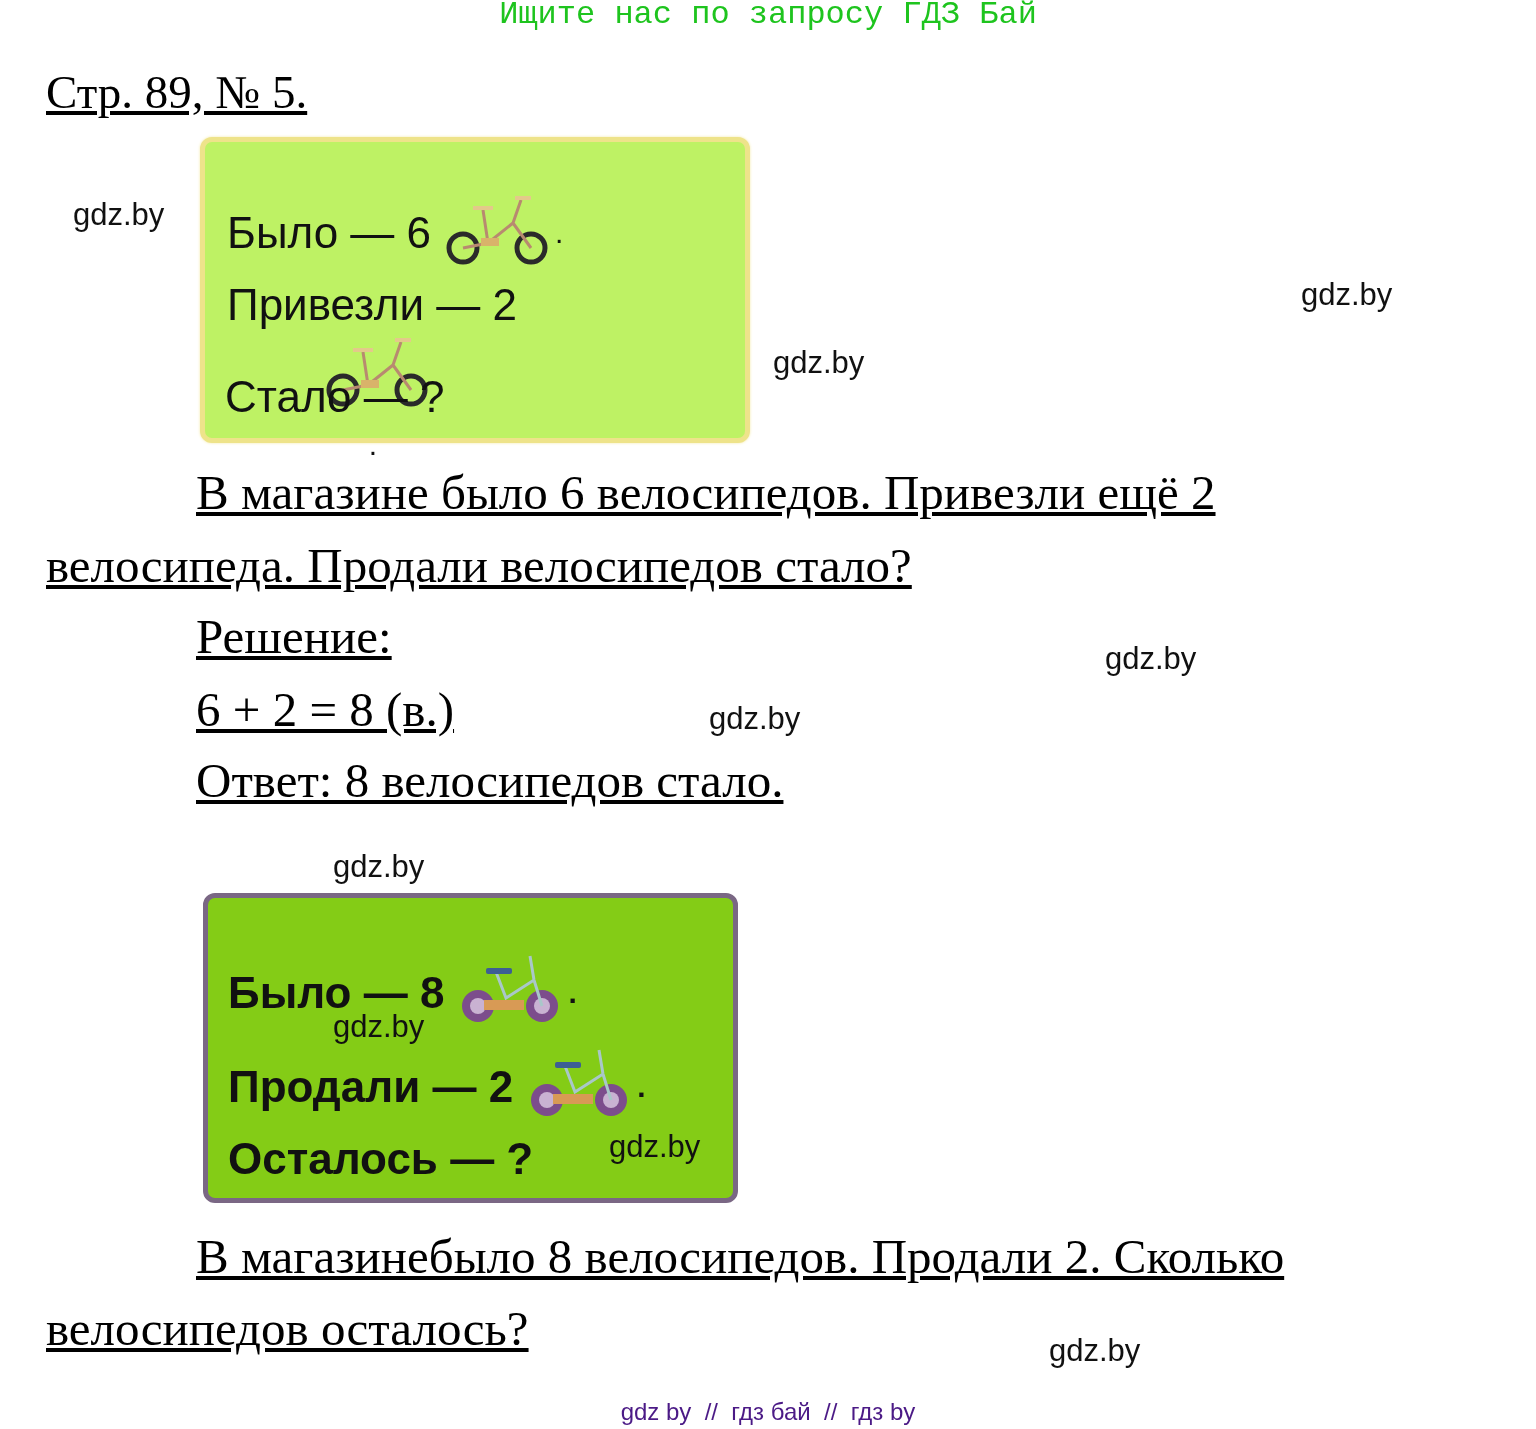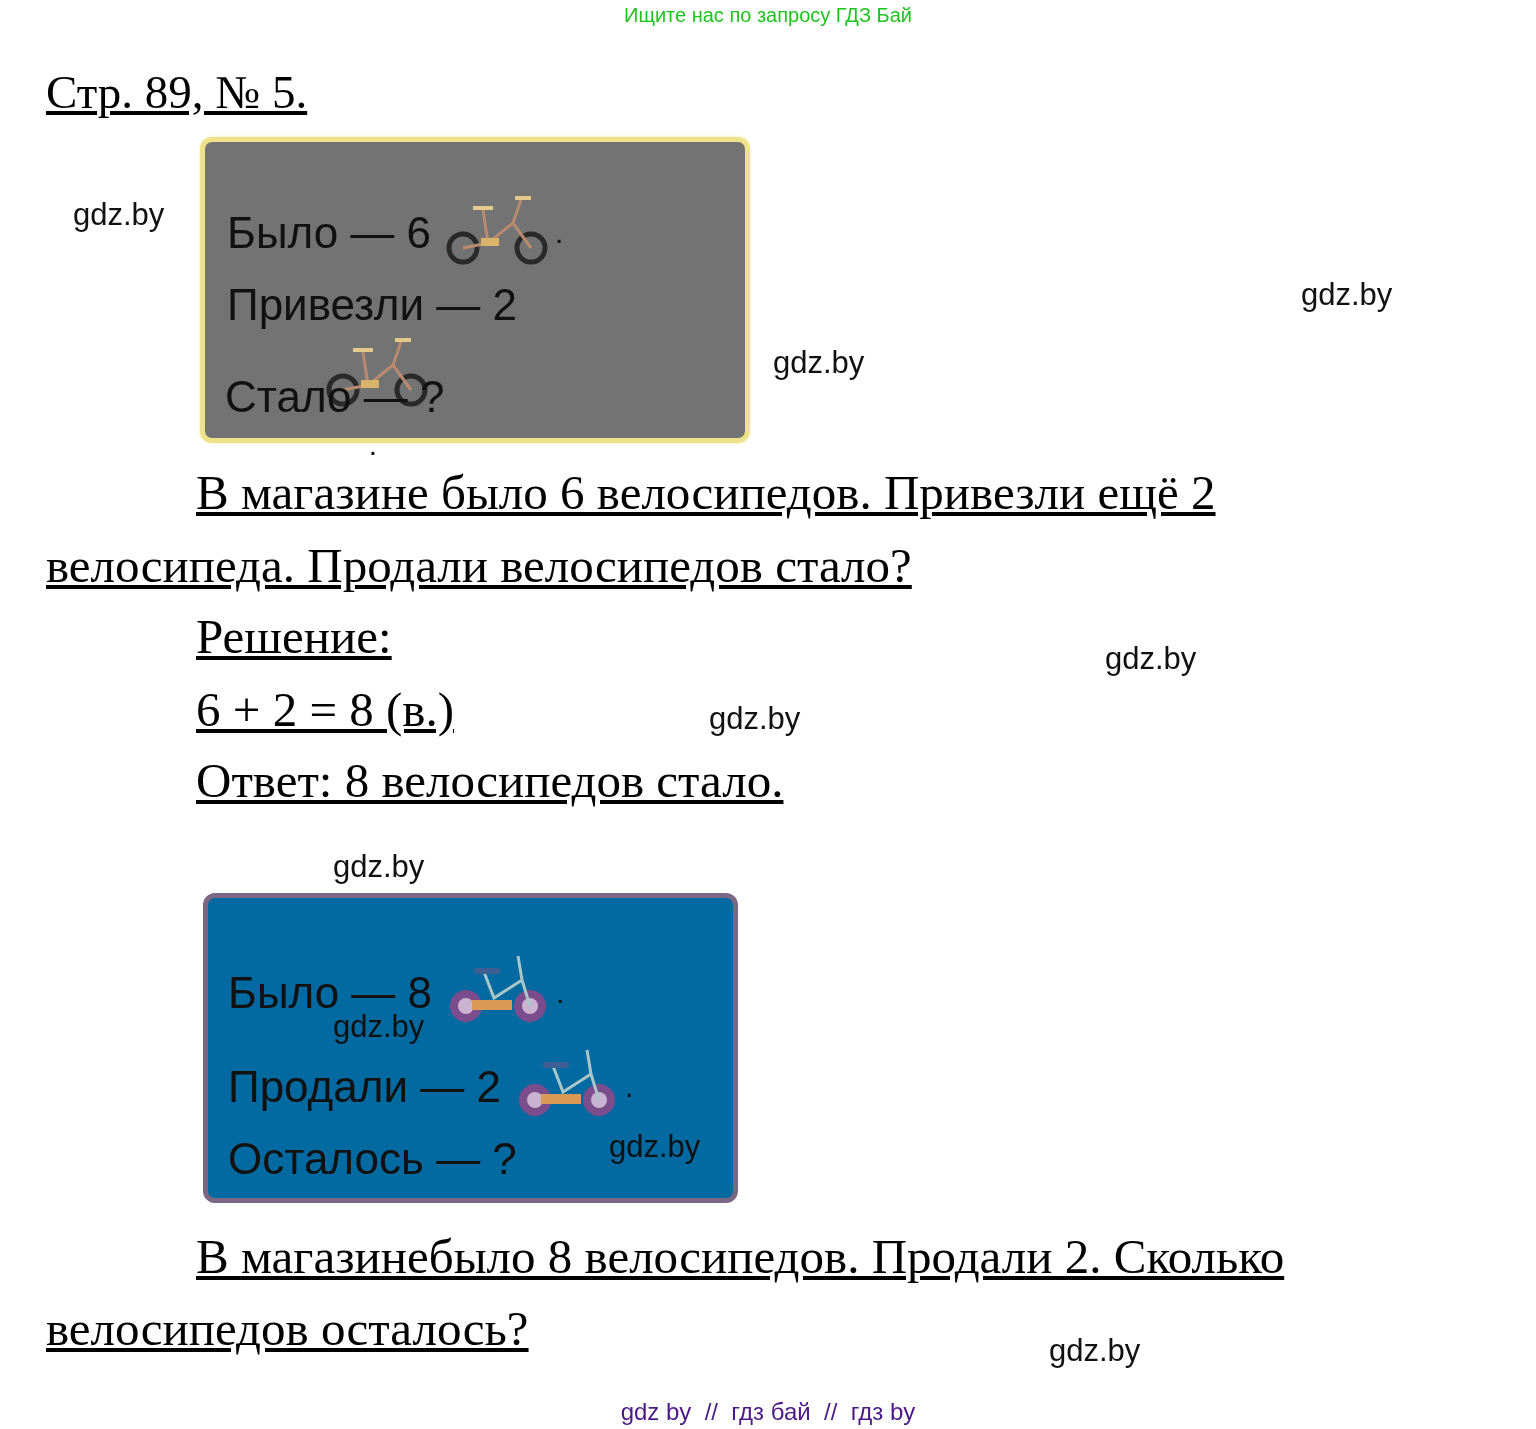--- a/index.html
+++ b/index.html
@@ -1,24 +1,24 @@
 <!DOCTYPE html>
 <html><head>
   <meta charset="utf-8">
   <style>
     html, body { margin: 0; padding: 0; background: #ffffff; }
     body { width: 1536px; height: 1429px; position: relative; overflow: hidden; }
     .abs { position: absolute; }
-    .banner { left: 0; width: 1536px; top: 0; text-align: center; font-family: Liberation Sans, sans-serif; font-size: 20px; color: #1ec41e; line-height: 30px; }
+    .banner { left: 0; width: 1536px; top: 0; text-align: center; font-family: Liberation Mono, monospace; font-size: 32px; color: #1ec41e; line-height: 30px; }
     .serif { font-family: "Liberation Serif", serif; color: #000; text-decoration: underline; }
     .heading { left: 46px; top: 62px; font-size: 47px; line-height: 60px; }
     .wm { font-family: "Liberation Sans", sans-serif; font-size: 31px; color: #111; line-height: 30px; margin-left: 7px; }
-    .card { box-sizing: border-box; border-radius: 12px; background: #737373; }
+    .card { box-sizing: border-box; border-radius: 12px; background: #bef264; }
     .card.yellow { left: 200px; top: 137px; width: 550px; height: 306px; border: 5px solid #eee38a; box-shadow: 0 0 3px #f4eaa8; }
-    .card.purple { left: 203px; top: 893px; width: 535px; height: 310px; border: 5px solid #7a6784; background: #0369a1; }
+    .card.purple { left: 203px; top: 893px; width: 535px; height: 310px; border: 5px solid #7a6784; background: #84cc16; font-weight: bold; }
     .card-line { position: absolute; font-family: "Liberation Sans", sans-serif; font-size: 44px; color: #111; line-height: 50px; white-space: nowrap; display: flex; align-items: center; }
     .bike { display: inline-block; margin-left: 12px; }
     .dot { font-size: 30px; margin-left: 2px; }
     .para { font-size: 49px; line-height: 62px; white-space: nowrap; }
     .footer { left: 0; width: 1536px; top: 1397px; text-align: center; font-family: "Liberation Sans", sans-serif; font-size: 24px; color: #4b1a86; line-height: 30px; }
   </style>
 </head>
 <body>
 
 <div class="abs banner">Ищите нас по запросу ГДЗ Бай</div>

